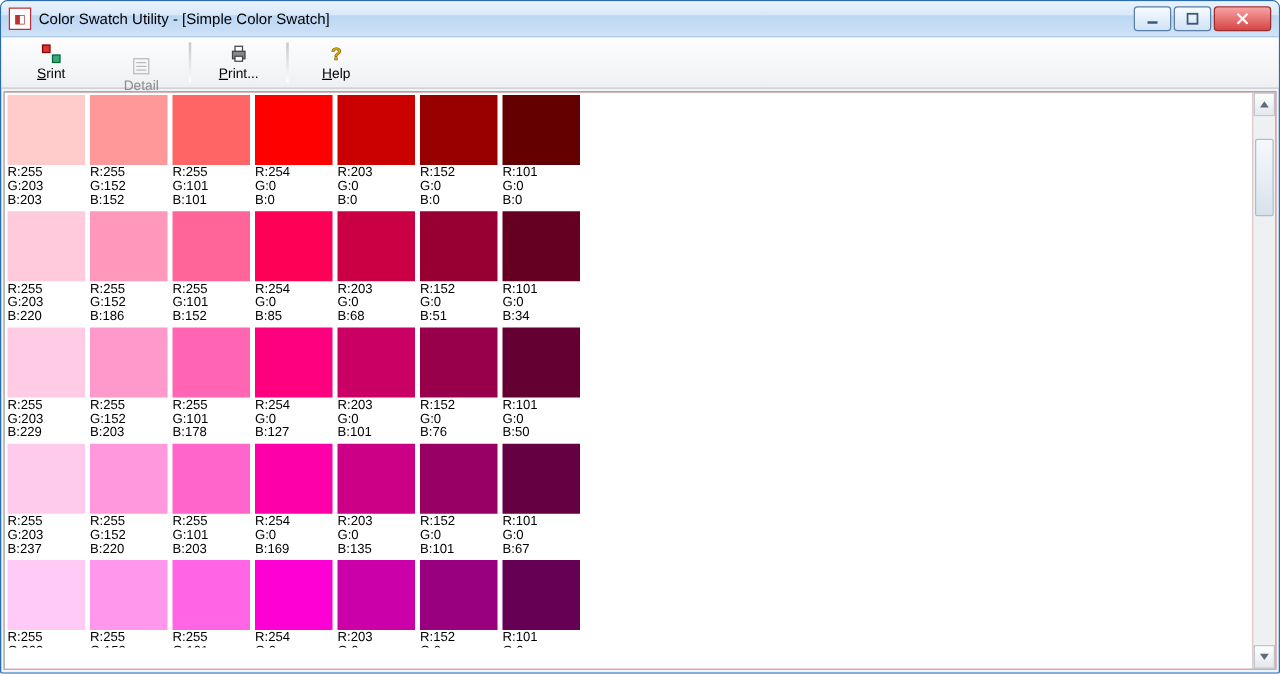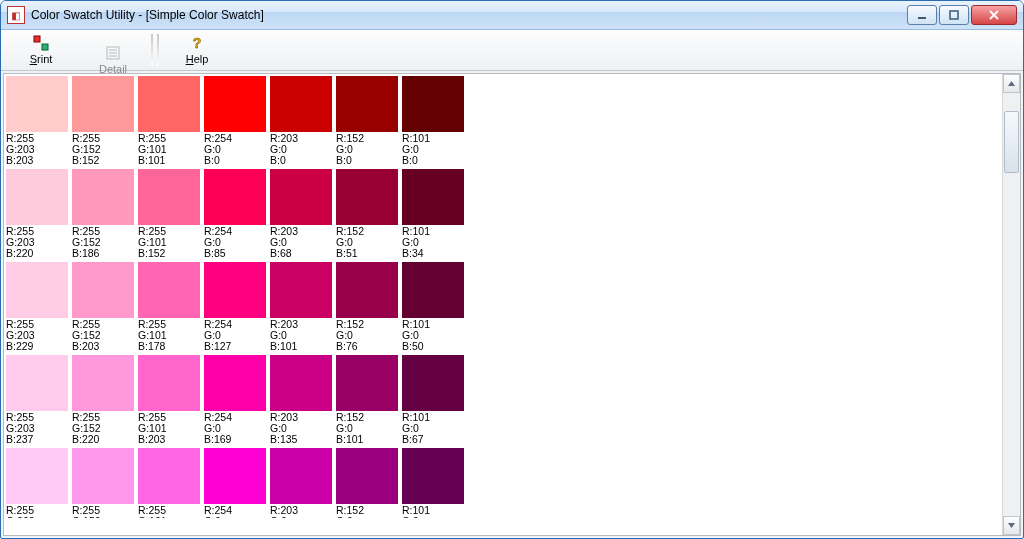--- a/index.html
+++ b/index.html
@@ -211,20 +211,30 @@
         <svg width="16" height="16">
             <rect x="2" y="2" width="12" height="12" fill="none" stroke="#bbb"></rect>
             <line x1="4" y1="5" x2="12" y2="5" stroke="#bbb"></line>
             <line x1="4" y1="8" x2="12" y2="8" stroke="#bbb"></line>
             <line x1="4" y1="11" x2="12" y2="11" stroke="#bbb"></line>
           </svg>
       </div>
       <div class="tool-label"><span class="ul">D</span>etail</div>
     </div>
     <div class="tool-sep"></div>
+    <div class="tool-btn">
+      <div class="tool-icon">
+        <svg width="16" height="16">
+            <rect x="3" y="6" width="10" height="6" fill="#888" stroke="#444"></rect>
+            <rect x="5" y="2" width="6" height="4" fill="#fff" stroke="#444"></rect>
+            <rect x="5" y="10" width="6" height="4" fill="#fff" stroke="#444"></rect>
+          </svg>
+      </div>
+      <div class="tool-label"><span class="ul">P</span>rint...</div>
+    </div>
     <div class="tool-sep"></div>
     <div class="tool-btn">
       <div class="tool-icon">
         <svg width="16" height="16">
             <text x="8" y="13" text-anchor="middle" font-size="14" font-weight="bold" fill="#e0b000" stroke="#805000" stroke-width="0.5">?</text>
           </svg>
       </div>
       <div class="tool-label"><span class="ul">H</span>elp</div>
     </div>
   </div>

